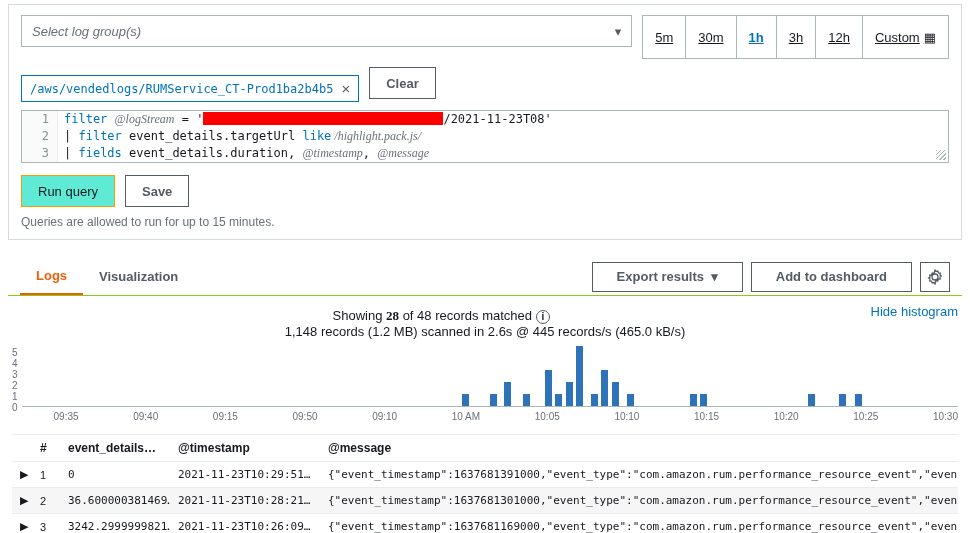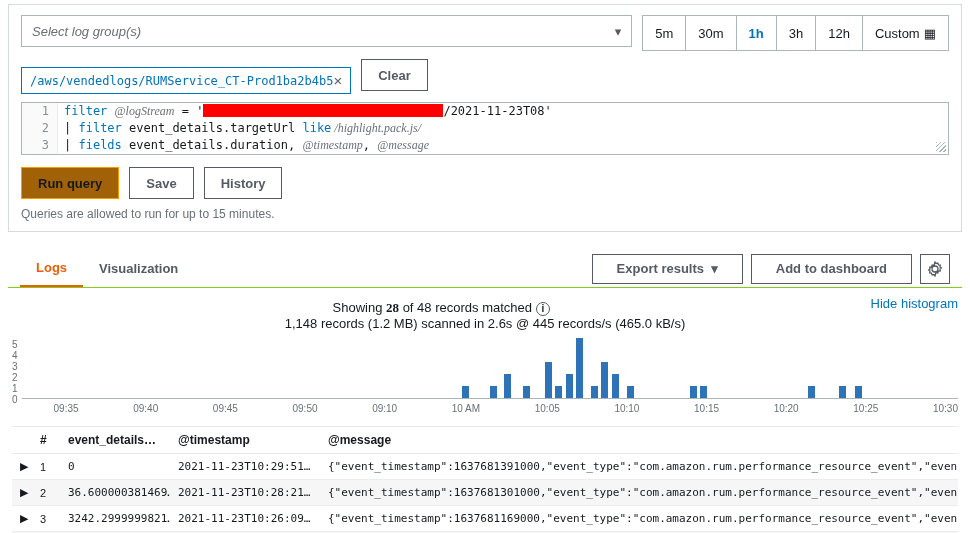--- a/index.html
+++ b/index.html
@@ -2,27 +2,27 @@
 <html><head>
 <meta charset="utf-8">
 <style>
 * { box-sizing: border-box; margin: 0; padding: 0; }
 body { font-family: "Amazon Ember", -apple-system, BlinkMacSystemFont, "Segoe UI", sans-serif; font-size: 13px; color: #16191f; background: #fff; width: 970px; }
 .panel { border: 1px solid #d5dbdb; margin: 4px 8px; padding: 10px 12px; background: #fff; }
 .row { display: flex; align-items: flex-start; gap: 10px; }
 .log-group-select { flex: 1; border: 1px solid #aab7b8; padding: 5px 10px; height: 32px; display: flex; align-items: center; justify-content: space-between; color: #687078; font-style: italic; cursor: pointer; }
 .log-group-select .chev { font-style: normal; color: #545b64; }
 .time-btns { display: flex; }
-.time-btn { border: 1px solid #aab7b8; border-left: none; padding: 5px 12px; height: 36px; display: flex; align-items: center; gap: 4px; font-size: 13px; background: #fff; cursor: pointer; }
+.time-btn { border: 1px solid #aab7b8; border-left: none; padding: 5px 12px; height: 44px; display: flex; align-items: center; gap: 4px; font-size: 13px; background: #fff; cursor: pointer; text-decoration: underline; }
 .time-btn:first-child { border-left: 1px solid #aab7b8; }
 .time-btn.active { color: #0073bb; font-weight: 700; }
-.tag { display: inline-flex; align-items: center; border: 1px solid #0073bb; color: #0073bb; font-family: Monaco, Menlo, Consolas, monospace; font-size: 12px; padding: 4px 8px; margin-top: 8px; }
+.tag { display: inline-flex; align-items: center; border: 1px solid #0073bb; color: #0073bb; font-family: Monaco, Menlo, Consolas, monospace; font-size: 12px; padding: 4px 8px; gap: 8px; margin-top: 8px; }
 .tag .x { cursor: pointer; font-family: sans-serif; font-size: 15px; color: #545b64; }
 .btn { border: 1px solid #545b64; background: #fff; padding: 5px 16px; height: 32px; display: inline-flex; align-items: center; cursor: pointer; font-size: 13px; font-weight: 700; color: #545b64; }
-.btn-primary { background: #a16207; border-color: #ff9900; color: #16191f; font-weight: 700; }
+.btn-primary { background: #5eead4; border-color: #ff9900; color: #16191f; font-weight: 400; }
 .editor { border: 1px solid #aab7b8; margin-top: 8px; font-family: Monaco, Menlo, Consolas, monospace; font-size: 12px; position: relative; }
 .code-line { display: flex; }
 .gutter { width: 36px; text-align: right; padding: 1px 8px 1px 0; color: #879196; background: #fafafa; border-right: 1px solid #eaeded; user-select: none; }
 .code { padding: 1px 6px; white-space: pre; }
 .kw { color: #0073bb; }
 .str { color: #687078; font-style: italic; font-family: Liberation Serif, serif; }
 .redact { display: inline-block; background: #ff0000; width: 240px; height: 13px; vertical-align: text-top; }
 .resize-handle { position:absolute; right:2px; bottom:2px; width:10px;height:10px; background:repeating-linear-gradient(135deg,#aab7b8 0 1px,transparent 1px 3px);}
 .action-row { margin-top: 12px; display: flex; gap: 10px; align-items: center; }
 .hint { color: #687078; font-size: 12px; margin-top: 8px; }
@@ -92,21 +92,20 @@
     <div class="code-line">
         <div class="gutter">3</div>
         <div class="code"><span>| </span><span class="kw">fields</span><span> event_details.duration, </span><span class="str">@timestamp</span><span>, </span><span class="str">@message</span></div>
       </div>
     <div class="resize-handle"></div>
   </div>
 
   <div class="action-row">
     <button class="btn btn-primary">Run query</button>
     <button class="btn">Save</button>
-    <button class="btn">History</button>
   </div>
   <div class="hint">Queries are allowed to run for up to 15 minutes.</div>
 </div>
 
 <div class="tabs-bar">
   <div class="tab active">Logs</div>
   <div class="tab">Visualization</div>
   <div class="spacer"></div>
   <button class="btn btn-sm"><span>Export results</span>&nbsp;&nbsp;▾</button>
   <button class="btn btn-sm" style="margin-left:8px">Add to dashboard</button>
@@ -149,21 +148,21 @@
           <div class="bar" style="left: 64.6%; height: 12px;"></div>
           <div class="bar" style="left: 71.4%; height: 12px;"></div>
           <div class="bar" style="left: 72.5%; height: 12px;"></div>
           <div class="bar" style="left: 84%; height: 12px;"></div>
           <div class="bar" style="left: 87.3%; height: 12px;"></div>
           <div class="bar" style="left: 89%; height: 12px;"></div>
         </div>
       <div class="xaxis" id="xaxis">
           <div>09:35</div>
           <div>09:40</div>
-          <div>09:45</div>
+          <div>09:15</div>
           <div>09:50</div>
           <div>09:10</div>
           <div>10 AM</div>
           <div>10:05</div>
           <div>10:10</div>
           <div>10:15</div>
           <div>10:20</div>
           <div>10:25</div>
           <div>10:30</div>
         </div>

